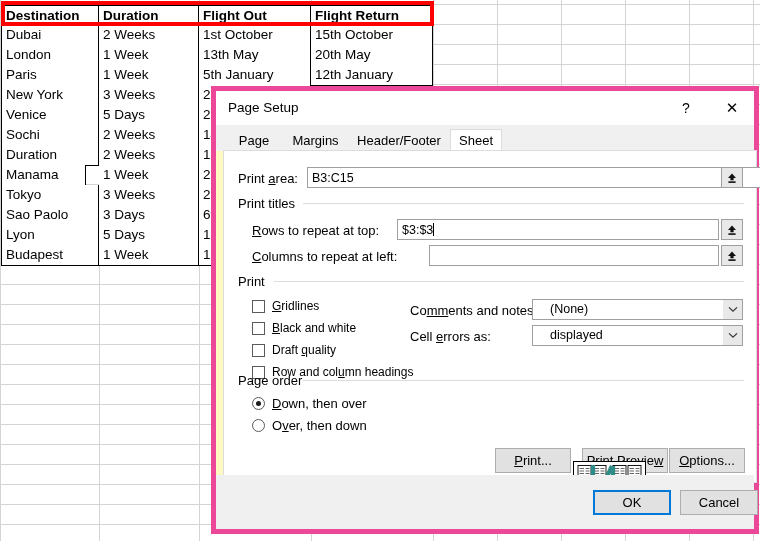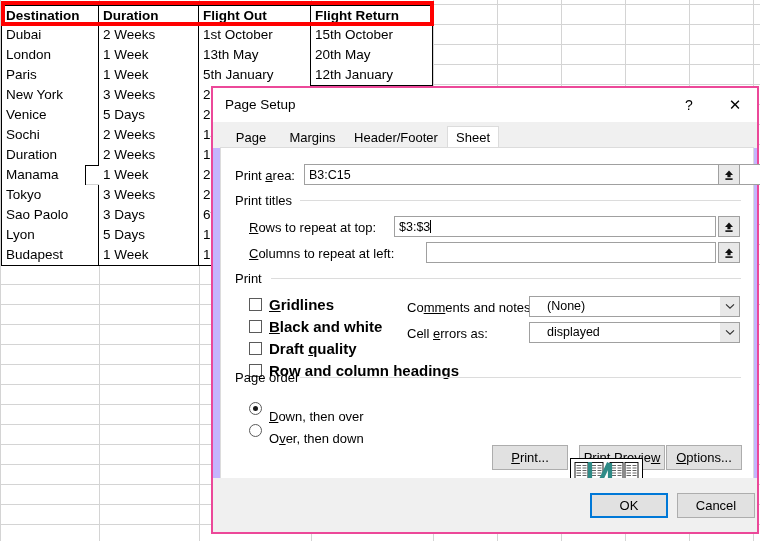--- a/index.html
+++ b/index.html
@@ -51,22 +51,22 @@
     width: 433px; height: 25px;
     border: 4px solid #ff0000;
     pointer-events: none;
   }
 
   
   #dialog {
     position: absolute;
     left: 211px; top: 86px;
     width: 548px; height: 448px;
-    background: #c4b5fd;
-    border: 2px solid #ec4899;
+    background: #fef9c3;
+    border: 5px solid #ec4899;
     box-shadow: 0 0 0 0 rgba(0,0,0,0);
   }
   #titlebar {
     position: relative;
     height: 34px;
     background: #ffffff;
   }
   #dlg-title {
     position: absolute; left: 12px; top: 9px;
     font-size: 13.5px; color: #000;
@@ -146,39 +146,39 @@
   }
 
   .cbrow { position: absolute; display: flex; align-items: center; }
   .checkbox {
     width: 13px; height: 13px;
     border: 1px solid #5a5a5a;
     background: #fff;
     margin-right: 7px;
     flex: none;
   }
-  .cbrow .t { font-size: 15px; color: #000; white-space: nowrap; font-weight: bold; }
+  .cbrow .t { font-size: 12px; color: #000; white-space: nowrap; }
 
   .radiorow { position: absolute; display: flex; align-items: center; }
   .radio {
     width: 13px; height: 13px;
     border: 1px solid #5a5a5a;
     border-radius: 50%;
     background: #fff;
     margin-right: 7px;
     flex: none;
     position: relative;
   }
   .radio.on::after {
     content: "";
     position: absolute; left: 3px; top: 3px;
     width: 5px; height: 5px; border-radius: 50%;
     background: #1a1a1a;
   }
-  .radiorow .t { font-size: 13px; color: #000; white-space: nowrap; margin-top: 16px; }
+  .radiorow .t { font-size: 13px; color: #000; white-space: nowrap; }
 
   .combo {
     position: absolute;
     height: 21px;
     background: #ffffff;
     border: 1px solid #a0a0a0;
     font-size: 12.5px;
     color: #000;
   }
   .combo .val { position: absolute; left: 5px; top: 2px; margin-left: 12px; }

